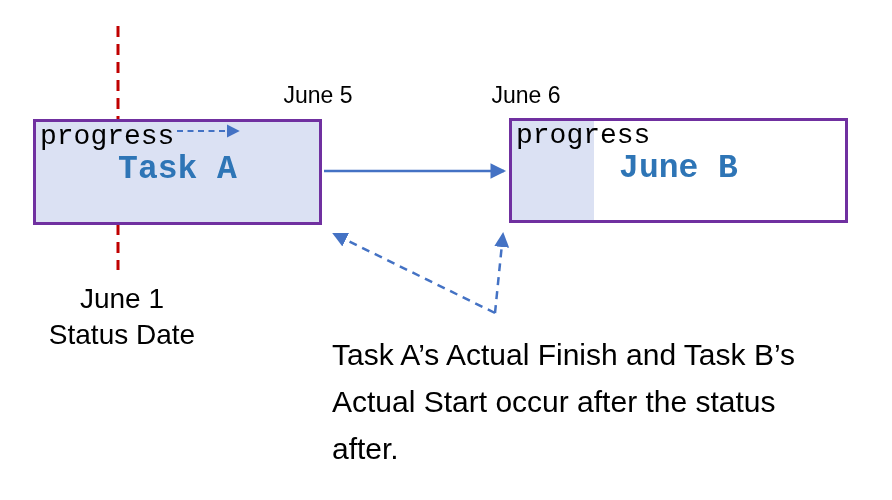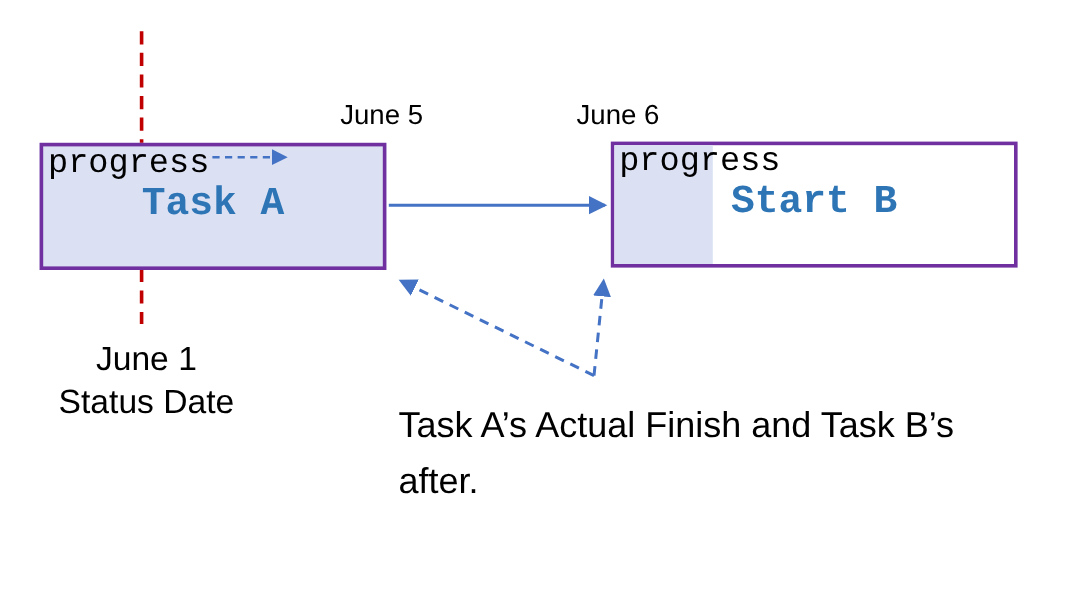--- a/index.html
+++ b/index.html
@@ -50,21 +50,21 @@
     color:var(--title-text);
     white-space:nowrap;z-index:2;
   }
   .date-label{
     position:absolute;z-index:2;
     font-size:23px;line-height:30px;color:var(--text);
     transform:translateX(-50%);
     white-space:nowrap;
   }
   .june5{left:318px;top:80px;}
-  .june6{left:515px;top:80px;}
+  .june6{left:526px;top:80px;}
   .status-caption{
     position:absolute;z-index:2;left:122px;top:281px;
     transform:translateX(-50%);
     text-align:center;
     font-size:28px;line-height:36px;color:var(--text);
     white-space:nowrap;
   }
   .caption{
     position:absolute;z-index:2;left:332px;top:331px;
     font-size:30px;line-height:47px;color:var(--text);
@@ -81,21 +81,21 @@
   </svg>
 
   <div class="task-box task-a">
     <span class="progress-label">progress</span>
     <div class="task-title">Task A</div>
   </div>
 
   <div class="task-box task-b">
     <div class="progress-fill"></div>
     <span class="progress-label">progress</span>
-    <div class="task-title">Start B</div>
+    <div class="task-title">June B</div>
   </div>
 
   <div class="date-label june5">June 5</div>
   <div class="date-label june6">June 6</div>
 
   <div class="status-caption">
     <div>June 1</div>
     <div>Status Date</div>
   </div>
 
@@ -110,16 +110,17 @@
 
     <line x1="324" y1="171" x2="504" y2="171" class="arrow-line" stroke-width="2.6" marker-end="url(#ah)"></line>
 
     <line x1="495" y1="313" x2="334" y2="234" class="arrow-line" stroke-width="2.5" stroke-dasharray="8 6" marker-end="url(#ah)"></line>
 
     <line x1="495" y1="313" x2="503" y2="234" class="arrow-line" stroke-width="2.5" stroke-dasharray="8 6" marker-end="url(#ah)"></line>
   </svg>
 
   <div class="caption">
     <div>Task A’s Actual Finish and Task B’s</div>
+    <div>Actual Start occur after the status</div>
     <div>after.</div>
   </div>
 
 </div>
 
 </body></html>

